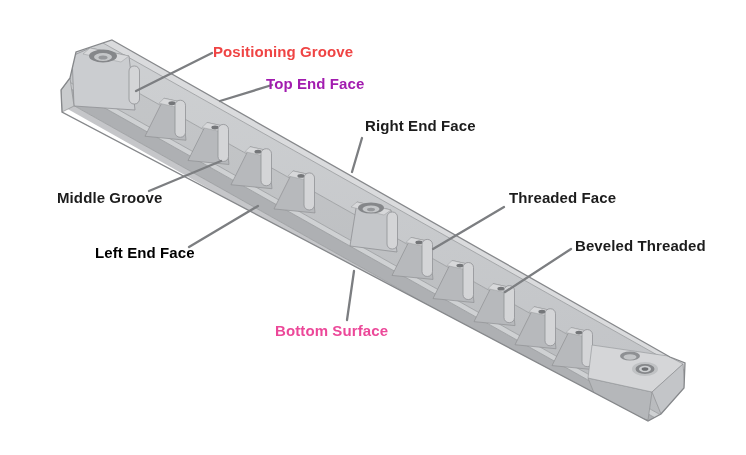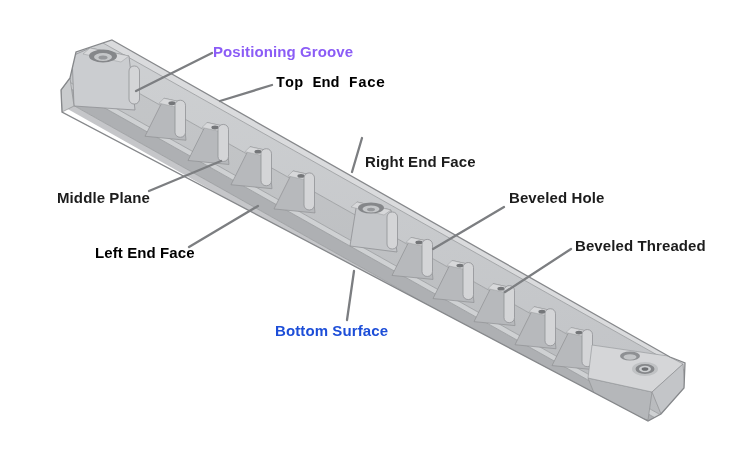--- a/index.html
+++ b/index.html
@@ -143,22 +143,22 @@
         <line x1="362" y1="138" x2="352" y2="172" stroke="#7c7e81" stroke-width="2.3"></line>
         <line x1="149" y1="191" x2="221" y2="161" stroke="#7c7e81" stroke-width="2.3"></line>
         <line x1="504" y1="207" x2="433" y2="249" stroke="#7c7e81" stroke-width="2.3"></line>
         <line x1="189" y1="247" x2="258" y2="206" stroke="#7c7e81" stroke-width="2.3"></line>
         <line x1="571" y1="249" x2="505" y2="292" stroke="#7c7e81" stroke-width="2.3"></line>
         <line x1="347" y1="320" x2="354" y2="271" stroke="#7c7e81" stroke-width="2.3"></line>
       </g>
   </svg>
 
   <div id="labelLayer">
-      <div class="callout-label" style="left: 213px; top: 44px; color: #8b5cf6;">Positioning Groove</div>
-      <div class="callout-label" style="left: 276px; top: 76px; color: #000000; font-family: Liberation Mono, monospace;">Top End Face</div>
-      <div class="callout-label" style="left: 365px; top: 118px; color: rgb(28, 28, 28); margin-top: 36px;">Right End Face</div>
-      <div class="callout-label" style="left: 57px; top: 190px; color: rgb(28, 28, 28);">Middle Plane</div>
-      <div class="callout-label" style="left: 509px; top: 190px; color: rgb(28, 28, 28);">Beveled Hole</div>
+      <div class="callout-label" style="left: 213px; top: 44px; color: #ef4444;">Positioning Groove</div>
+      <div class="callout-label" style="left: 266px; top: 76px; color: #a21caf;">Top End Face</div>
+      <div class="callout-label" style="left: 365px; top: 118px; color: rgb(28, 28, 28);">Right End Face</div>
+      <div class="callout-label" style="left: 57px; top: 190px; color: rgb(28, 28, 28);">Middle Groove</div>
+      <div class="callout-label" style="left: 509px; top: 190px; color: rgb(28, 28, 28);">Threaded Face</div>
       <div class="callout-label" style="left: 95px; top: 245px; color: #000000;">Left End Face</div>
       <div class="callout-label" style="left: 575px; top: 238px; color: rgb(28, 28, 28);">Beveled Threaded</div>
-      <div class="callout-label" style="left: 275px; top: 323px; color: #1d4ed8; text-align: center;">Bottom Surface</div>
+      <div class="callout-label" style="left: 275px; top: 323px; color: #ec4899; text-align: center;">Bottom Surface</div>
     </div>
 </div>
 
 </body></html>

